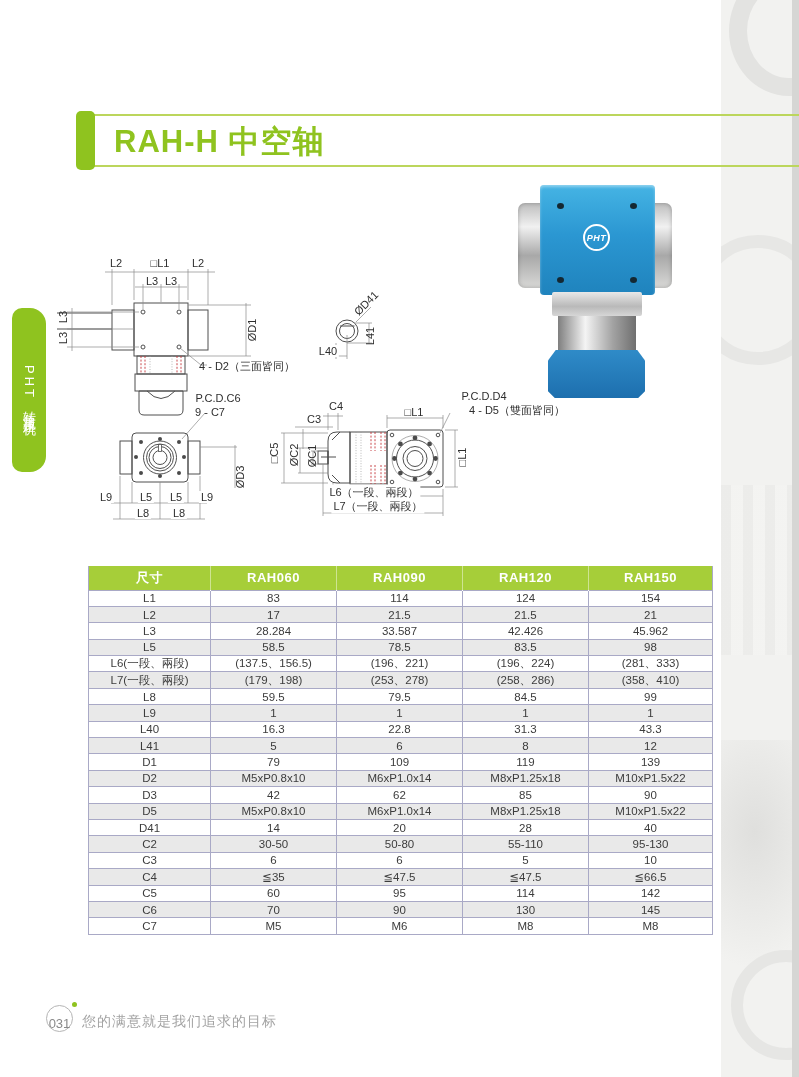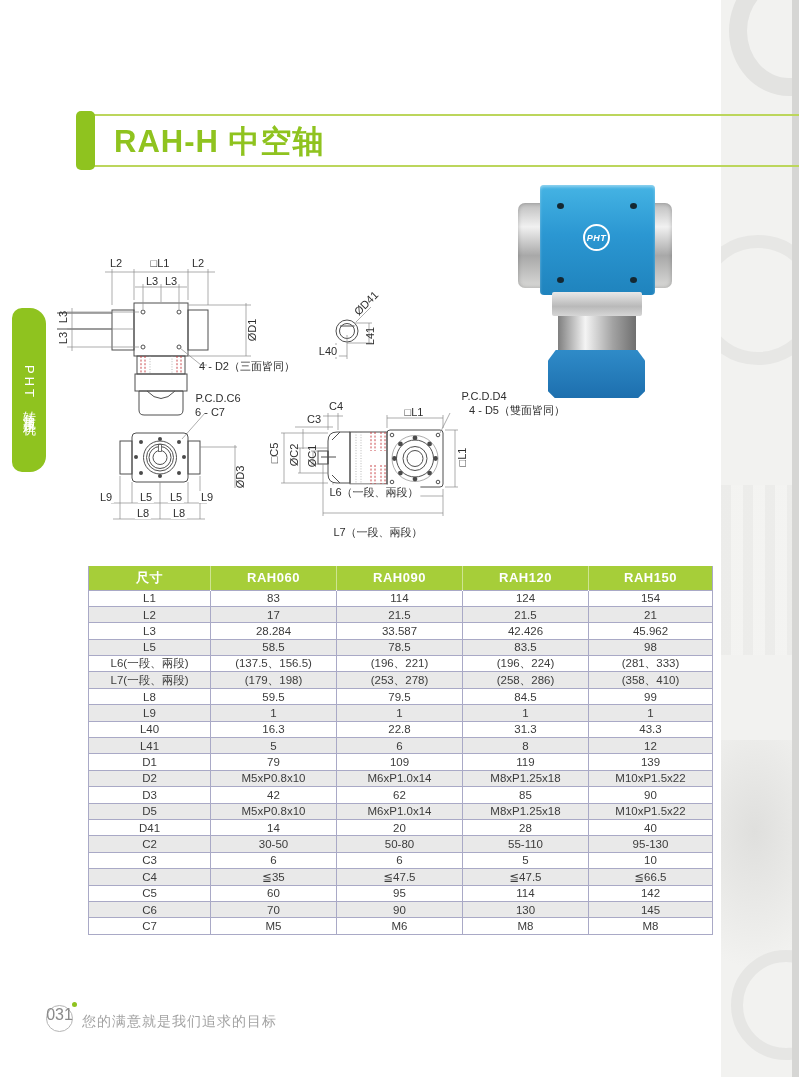--- a/index.html
+++ b/index.html
@@ -62,21 +62,21 @@
     border-left:1px solid #a9a9c6; border-right:1px solid #a9a9c6; border-bottom:1px solid #a9a9c6; }
   table.dims th { background:#a6ce39; color:#fff; font-size:13px; font-weight:bold; height:24px; letter-spacing:.5px;
     border-left:1px solid rgba(255,255,255,.45); }
   table.dims th:first-child { border-left:none;margin-left:29px; }
   table.dims td { height:16.4px; font-size:11.5px; color:#3c3c3c; text-align:center; vertical-align:middle;
     border-top:1px solid #a9a9c6; padding:0; }
   table.dims td + td { border-left:1px solid #a9a9c6; }
   table.dims tbody tr:nth-child(even) td { background:#e9e9e9; }
   
   .foot-circle { position:absolute; left:46px; top:1005px; width:27px; height:27px; border:1px solid #b5b5b5; border-radius:50%;
-    display:flex; align-items:flex-start; justify-content:center; font-size:16px; color:#8a8a8a; }
+    display:flex; align-items:flex-end; justify-content:center; font-size:13px; color:#8a8a8a; }
   .foot-dot { position:absolute; left:72px; top:1002px; width:5px; height:5px; background:#8fc31f; border-radius:50%; }
   .foot-slogan { position:absolute; left:82px; top:1013px; font-size:14px; color:#a3a3a3; letter-spacing:1px; }
 </style>
 </head>
 <body>
 
 <div class="page">
 
   <div class="strip">
     <div class="g1"></div>
@@ -189,21 +189,21 @@
   <span class="dlb" style="left:116px;top:263px">L2</span>
   <span class="dlb" style="left:160px;top:263px">□L1</span>
   <span class="dlb" style="left:198px;top:263px">L2</span>
   <span class="dlb" style="left:152px;top:281px">L3</span>
   <span class="dlb" style="left:171px;top:281px">L3</span>
   <span class="dlb rot90" style="left:63px;top:317px">L3</span>
   <span class="dlb rot90" style="left:63px;top:338px">L3</span>
   <span class="dlb rot90" style="left:252px;top:330px">ØD1</span>
   <span class="dlb" style="left:247px;top:366px">4 - D2（三面皆同）</span>
   <span class="dlb" style="left:218px;top:398px">P.C.D.C6</span>
-  <span class="dlb" style="left:210px;top:412px">6 - C7</span>
+  <span class="dlb" style="left:210px;top:412px">9 - C7</span>
 
   <span class="dlb bg" style="left:106px;top:497px">L9</span>
   <span class="dlb bg" style="left:146px;top:497px">L5</span>
   <span class="dlb bg" style="left:176px;top:497px">L5</span>
   <span class="dlb bg" style="left:207px;top:497px">L9</span>
   <span class="dlb bg" style="left:143px;top:513px">L8</span>
   <span class="dlb bg" style="left:179px;top:513px">L8</span>
   <span class="dlb rot90" style="left:240px;top:477px">ØD3</span>
 
   <span class="dlb rot45" style="left:366px;top:303px">ØD41</span>
@@ -213,21 +213,21 @@
   <span class="dlb" style="left:336px;top:406px">C4</span>
   <span class="dlb" style="left:314px;top:419px">C3</span>
   <span class="dlb rot90" style="left:274px;top:453px">□C5</span>
   <span class="dlb rot90" style="left:294px;top:455px">ØC2</span>
   <span class="dlb rot90" style="left:312px;top:456px">ØC1</span>
   <span class="dlb" style="left:414px;top:412px">□L1</span>
   <span class="dlb" style="left:484px;top:396px">P.C.D.D4</span>
   <span class="dlb" style="left:517px;top:410px">4 - D5（雙面皆同）</span>
   <span class="dlb rot90" style="left:462px;top:457px">□L1</span>
   <span class="dlb bg" style="left:374px;top:492px">L6（一段、兩段）</span>
-  <span class="dlb bg" style="left:378px;top:532px">L7（一段、兩段）</span>
+  <span class="dlb bg" style="left:378px;top:506px">L7（一段、兩段）</span>
 
   <div class="photo">
     <div class="flange left"></div>
     <div class="flange right"></div>
     <div class="gbody"></div>
     <div class="bolt" style="left:62px;top:33px"></div>
     <div class="bolt" style="left:135px;top:33px"></div>
     <div class="bolt" style="left:62px;top:107px"></div>
     <div class="bolt" style="left:135px;top:107px"></div>
     <div class="logo">

